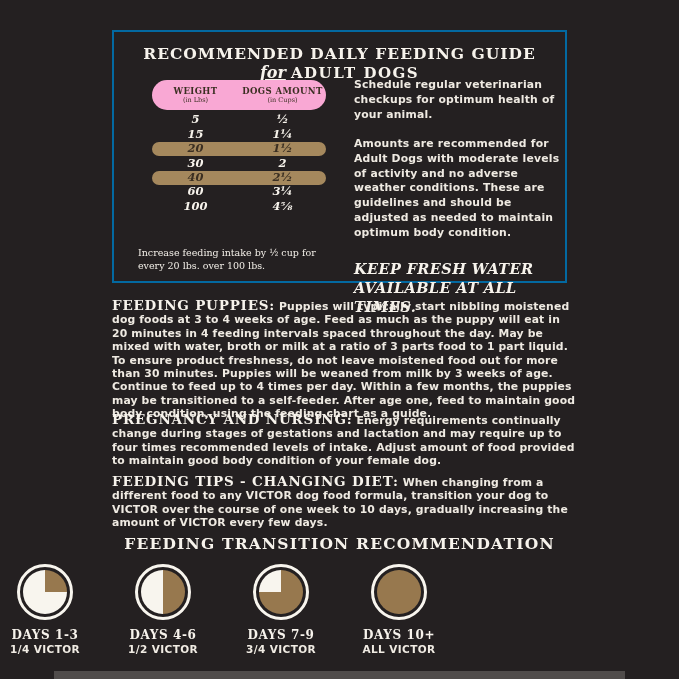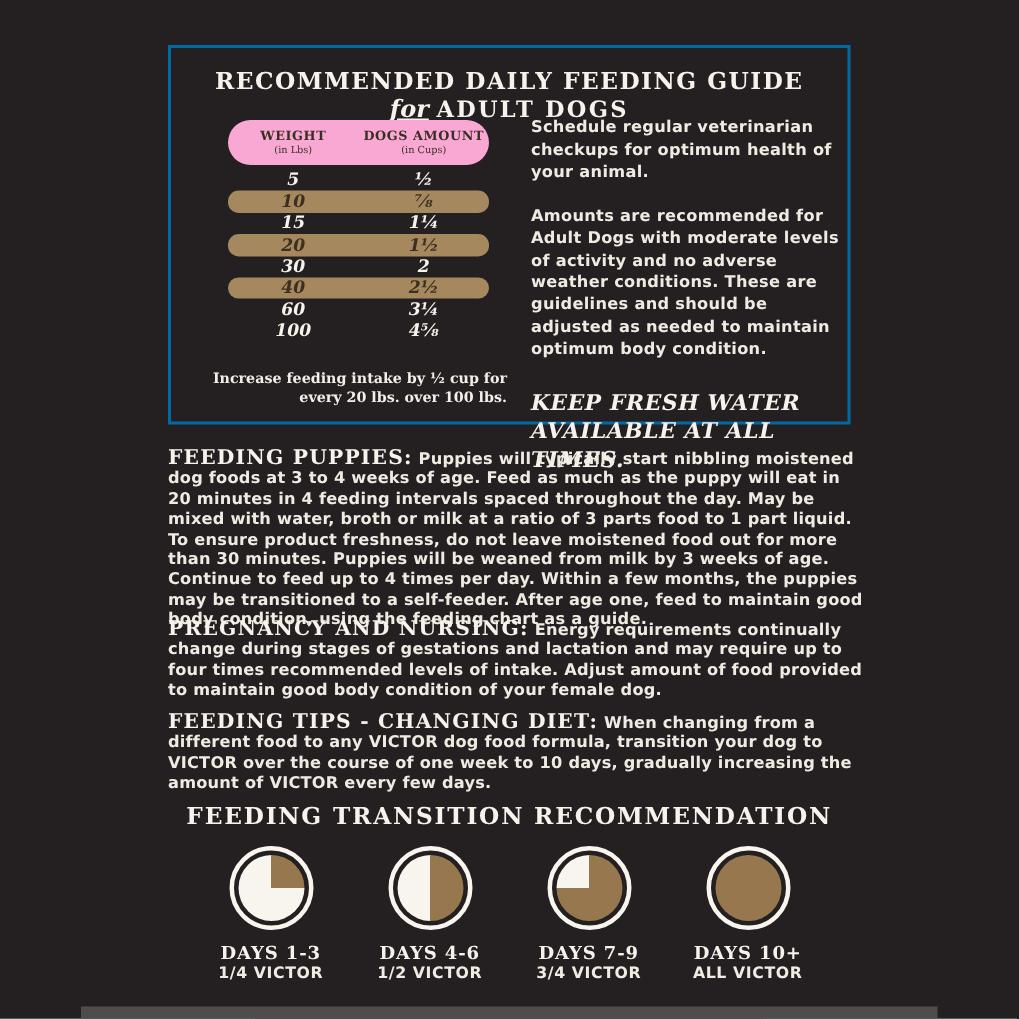--- a/index.html
+++ b/index.html
@@ -40,22 +40,22 @@
   .th .hsub{font-size:6.5px;margin-top:1px;font-weight:normal;}
   .trows{margin-top:3px;}
   .trow{
     display:flex;height:14.4px;align-items:center;
     font-family:"DejaVu Serif",serif;font-weight:bold;font-style:italic;
     font-size:11.5px;color:#f7f3ec;
   }
   .trow.pill{background:#a5885d;border-radius:7.2px;color:#3b2f22;}
   .trow .cell{flex:1;text-align:center;line-height:1;}
   .tfoot{
-    position:absolute;left:24px;top:215px;width:200px;text-align:right;
-    font-family:"DejaVu Serif",serif;font-weight:bold;
+    position:absolute;left:24px;top:215px;width:200px;text-align:left;
+    font-family:"DejaVu Serif",serif;font-weight:normal;
     font-size:9.5px;line-height:12.5px;color:#f3efe8;
   }
   
   .notes{position:absolute;left:240px;top:46px;width:216px;}
   .note{
     margin:0 0 14px 0;
     font-size:10.8px;line-height:14.9px;font-weight:bold;
     letter-spacing:0.2px;color:#efeae2;
   }
   .water{
@@ -74,21 +74,21 @@
   .sec-pregnancy{top:413px;}
   .sec-tips{top:475px;}
   
   .trans-title{
     position:absolute;top:534px;left:0;width:100%;text-align:center;
     font-family:"DejaVu Serif",serif;font-weight:bold;
     font-size:15.5px;letter-spacing:1.2px;color:#f7f3ec;white-space:nowrap;
   }
   .steps{
     position:absolute;top:564px;left:0;width:100%;
-    display:flex;justify-content:center;gap:16px;
+    display:flex;gap:28px;
   }
   .step{width:90px;display:flex;flex-direction:column;align-items:center;}
   .ring{
     width:44px;height:44px;border:3px solid #f8f5ee;border-radius:50%;
     padding:3px;background:transparent;
   }
   .pie{width:44px;height:44px;border-radius:50%;}
   .days{
     margin-top:9px;text-align:center;
     font-family:"DejaVu Serif",serif;font-weight:bold;
@@ -124,24 +124,20 @@
         <div class="th">
           <div class="hname">DOGS AMOUNT</div>
           <div class="hsub">(in Cups)</div>
         </div>
       </div>
       <div class="trows">
         <div class="trow">
           <span class="cell">5</span>
           <span class="cell">½</span>
         </div>
-        <div class="trow pill">
-          <span class="cell">10</span>
-          <span class="cell">⅞</span>
-        </div>
         <div class="trow">
           <span class="cell">15</span>
           <span class="cell">1¼</span>
         </div>
         <div class="trow pill">
           <span class="cell">20</span>
           <span class="cell">1½</span>
         </div>
         <div class="trow">
           <span class="cell">30</span>

